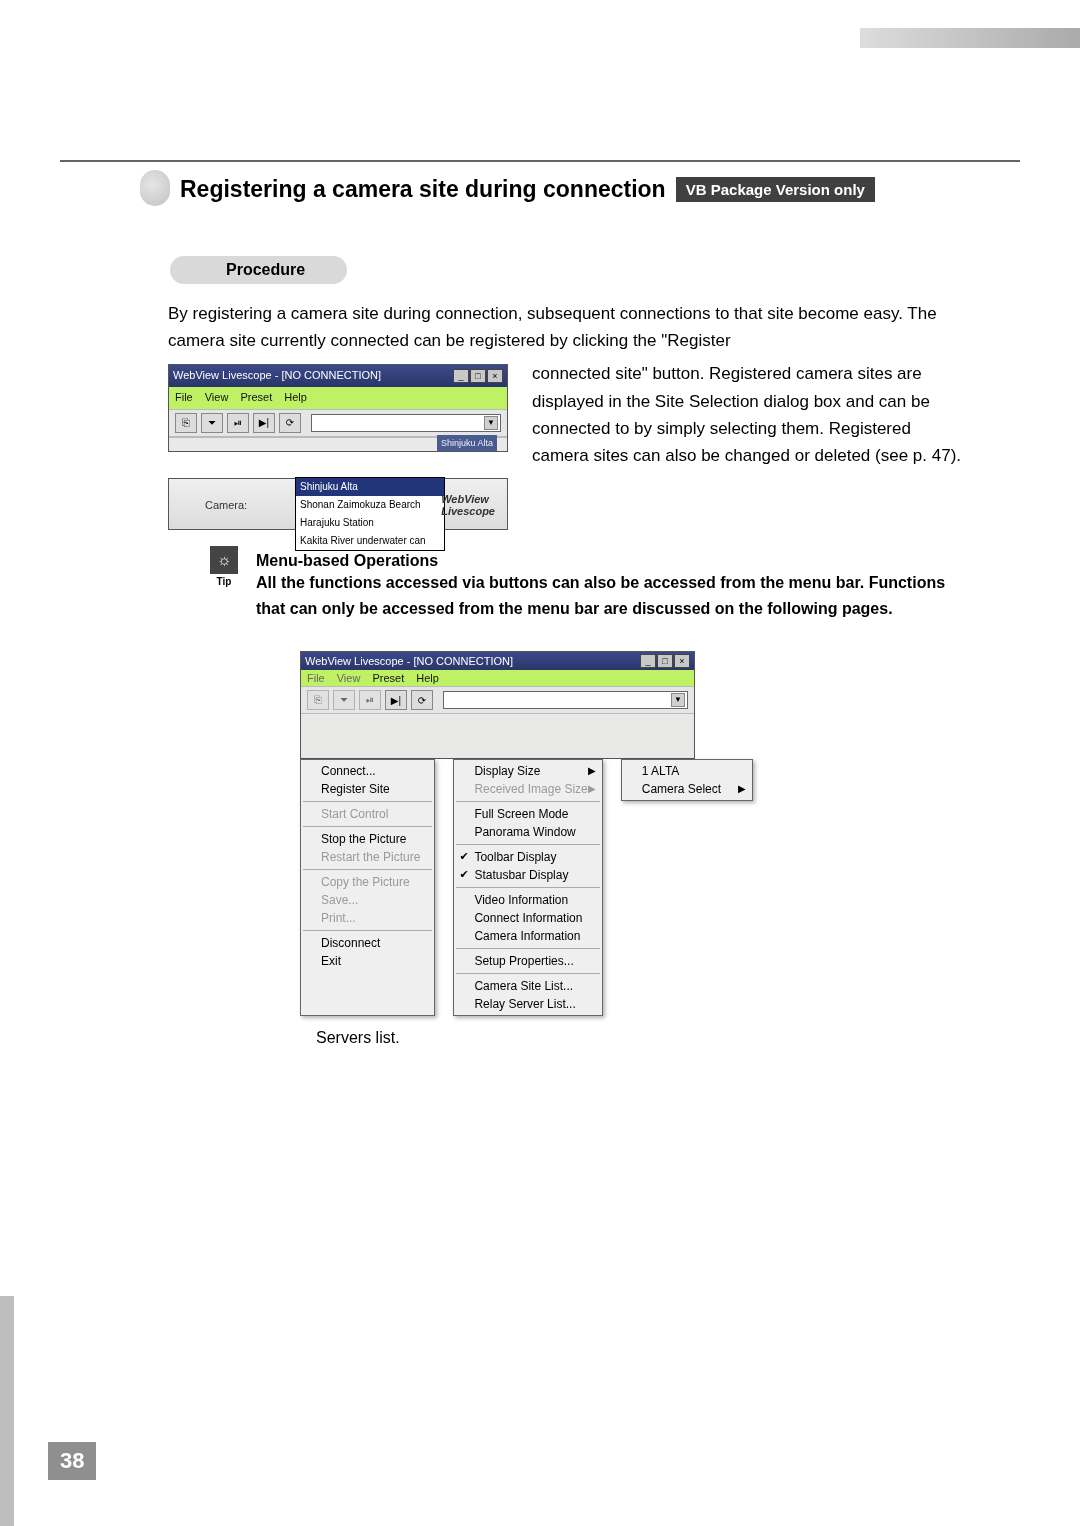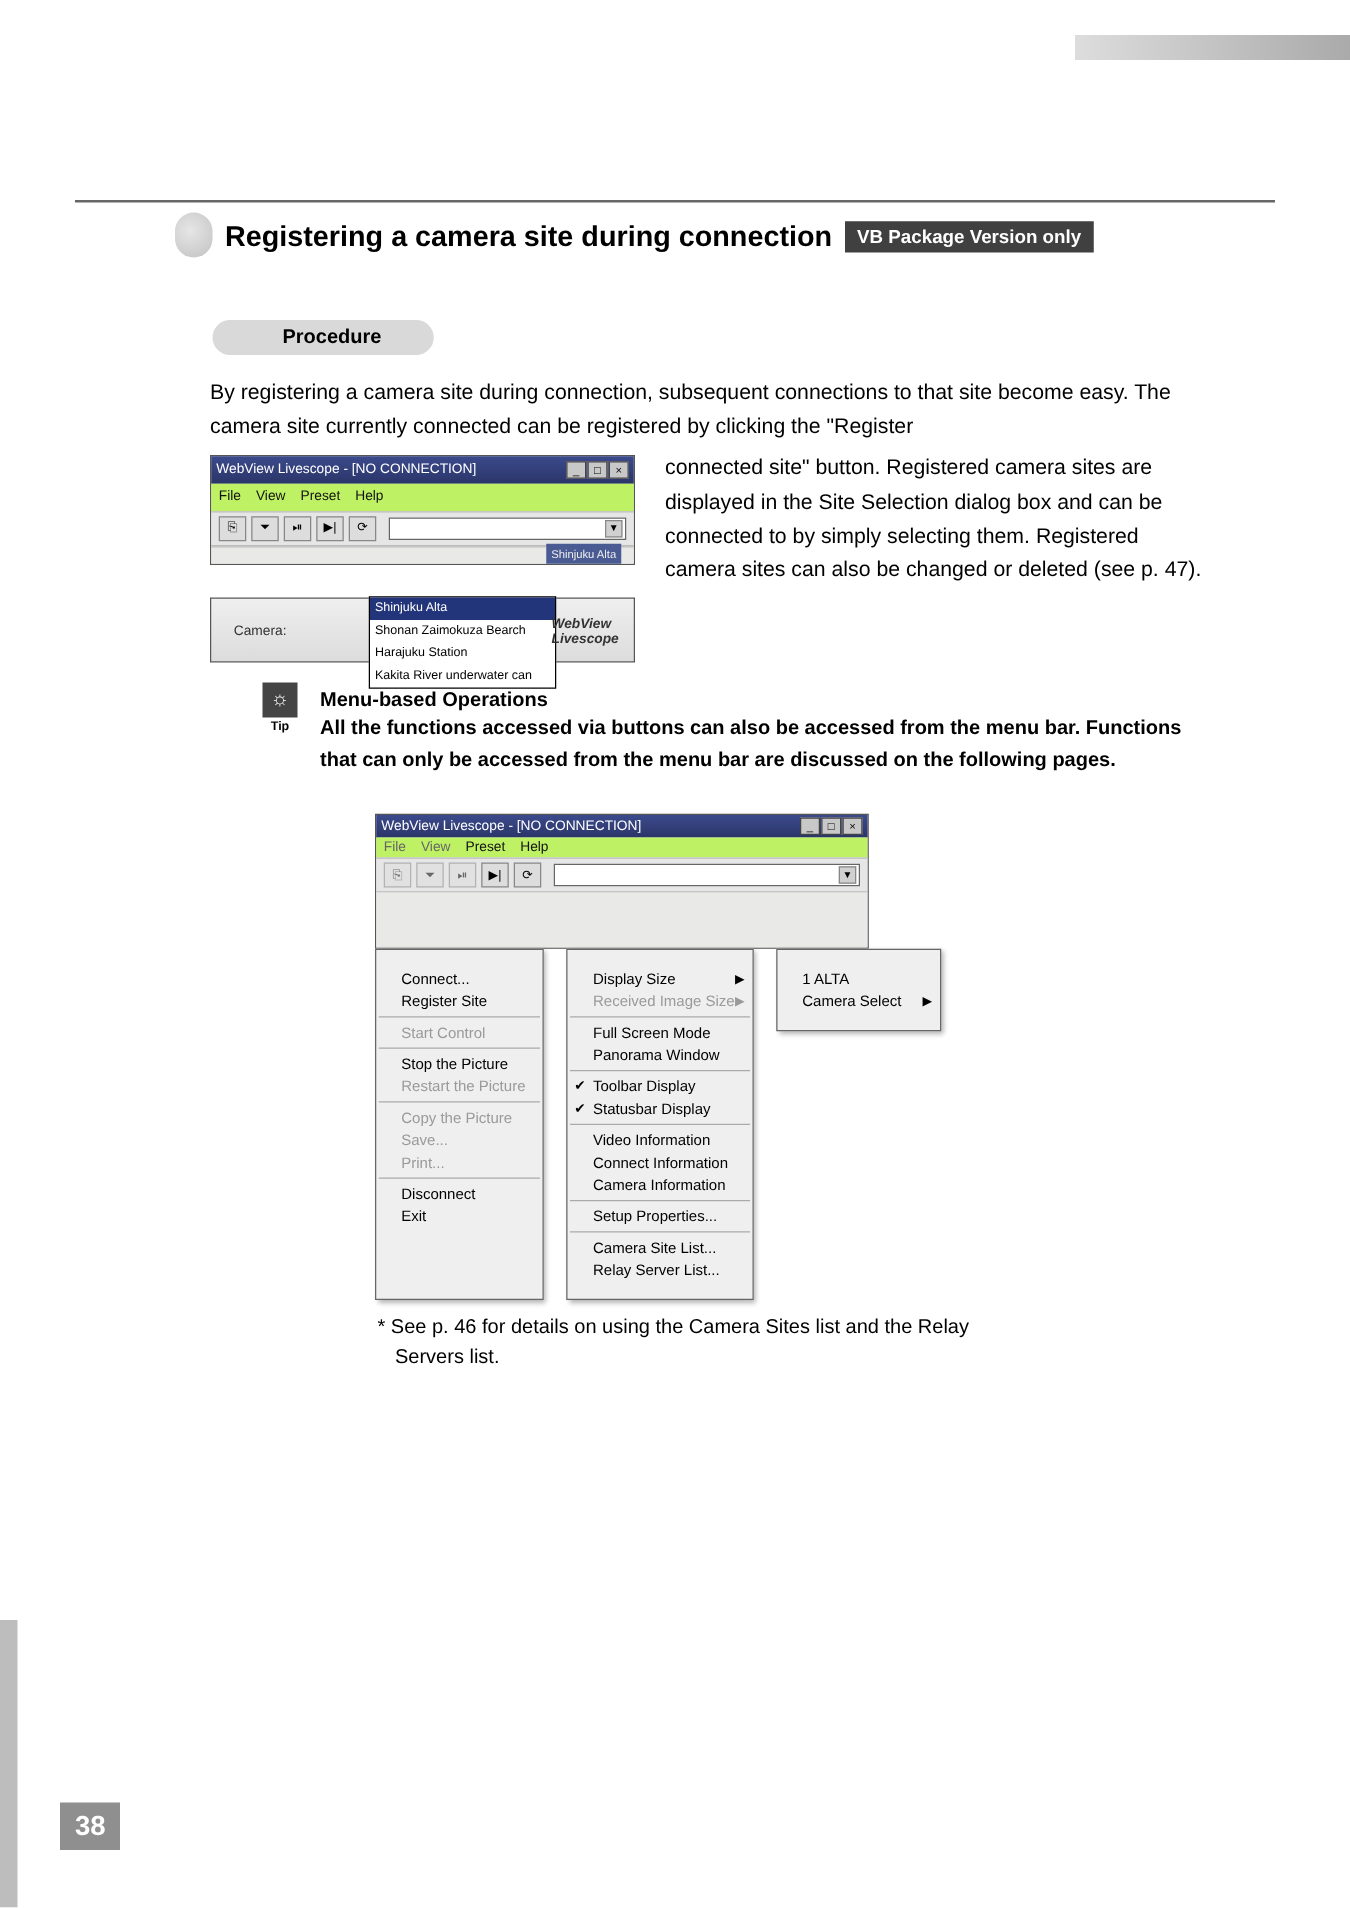--- a/index.html
+++ b/index.html
@@ -122,21 +122,21 @@
   .ss2 {
     margin-top: 26px;
     width: 340px;
     height: 52px;
     position: relative;
     border: 1px solid #555;
     background: linear-gradient(#efefef, #dcdcdc);
     font-family: Tahoma, Arial, sans-serif;
     font-size: 11px;
   }
-  .ss2 .camlabel { position:absolute; left:18px; top:18px; color:#333;text-align:center; }
+  .ss2 .camlabel { position:absolute; left:36px; top:18px; color:#333;text-align:center; }
   .ss2 .dropdown-list {
     position:absolute; left:126px; top:-2px;
     width:150px; border:1px solid #000; background:#fff;
   }
   .ss2 .dropdown-list div { padding:1px 4px; font-size:10px; }
   .ss2 .dropdown-list div.sel { background:#22347a; color:#fff; }
   .ss2 .logo {
     position:absolute; right:12px; top:14px;
     font-style: italic; font-weight: bold; font-size:11px; color:#333; line-height:1.1;
   }
@@ -170,21 +170,21 @@
   .menus-row {
     display: flex;
     gap: 18px;
     margin-top: 0px;
   }
   .ctx-menu {
     background: #efefef;
     border: 1px solid #666;
     font-family: Tahoma, Arial, sans-serif;
     font-size: 12px;
-    padding: 14px 0;
+    padding: 2px 0;
     box-shadow: 2px 2px 4px rgba(0,0,0,.3);
     min-width: 132px;
   }
   .ctx-menu .item { padding: 2px 14px 2px 20px; position: relative; white-space: nowrap; }
   .ctx-menu .item.disabled { color: #9a9a9a; }
   .ctx-menu .sep { height:1px; background:#aaa; margin: 3px 2px; }
   .ctx-menu .item .arrow { position:absolute; right:6px; top:3px; font-size:10px; }
   .ctx-menu .item .check { position:absolute; left:5px; top:2px; font-size:11px; }
   .menu3 .item { padding-right: 20px; }
   .footnote {
@@ -357,21 +357,20 @@
               <div class="item">Relay Server List...</div>
             </div>
 
           <div class="ctx-menu menu3" id="menu-preset-el" style="align-self:flex-start;">
               <div class="item">1 ALTA</div>
               <div class="item">Camera Select<span class="arrow">▶</span></div>
             </div>
         </div>
 
         <div class="footnote">
-          <span>* See p. 46 for details on using the Camera Sites list and the Relay</span>
           <span class="indent">Servers list.</span>
         </div>
       </div>
     </div>
   </div>
 
   <div class="side-bar"></div>
   <div class="page-num">38</div>
 </div>
 

